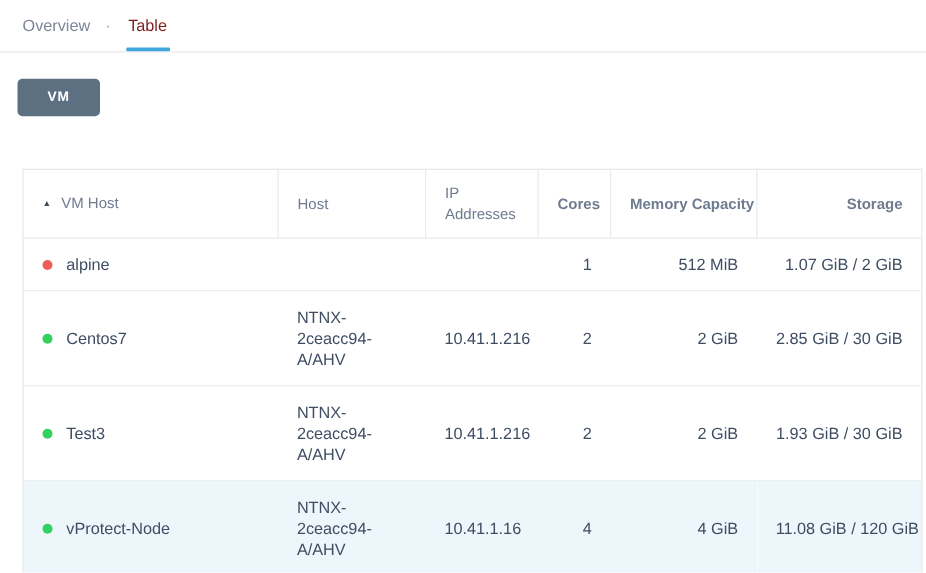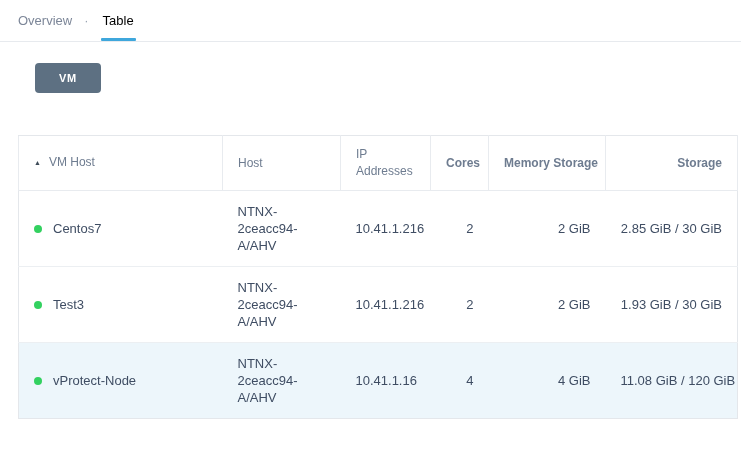--- a/index.html
+++ b/index.html
@@ -21,38 +21,38 @@
   }
   .tab {
     height: 100%;
     display: flex;
     align-items: center;
     position: relative;
     font-size: 13px;
     color: #7c8698;
     cursor: pointer;
   }
-  .tab.active { color: #000000; }
+  .tab.active { color: #7f1d1d; }
   .tab.active::after {
     content: "";
     position: absolute;
     left: -2px; right: -2px; bottom: 0;
     height: 3px;
     background: var(--accent, #3fa7dc);
     border-radius: 1px;
   }
   .tab-sep {
     color: #9aa4b2;
     font-size: 13px;
     margin: 0 14px 0 12px;
   }
   
   .vm-btn {
     display: inline-block;
-    margin: 21px 0 0 35px;
+    margin: 21px 0 0 14px;
     height: 30px;
     min-width: 55px;
     padding: 0 24px;
     background: var(--button-bg, #5d7082);
     color: #ffffff;
     font-family: "Liberation Sans", sans-serif;
     font-size: 11px;
     font-weight: bold;
     letter-spacing: 0.6px;
     border: none;
@@ -143,28 +143,41 @@
       <col class="c-storage">
   </colgroup>
   <thead>
     <tr>
       <th>
         <span class="sort-arrow">▲</span><span>VM Host</span>
       </th>
       <th>Host</th>
       <th>IP Addresses</th>
       <th class="num">Cores</th>
-      <th class="num">Memory Storage</th>
+      <th class="num">Memory Capacity</th>
       <th class="num">Storage</th>
     </tr>
   </thead>
   <tbody>
       <tr>
         <td>
           <div class="name-cell">
+            <span class="status-dot red"></span>
+            <span class="vm-name">alpine</span>
+          </div>
+        </td>
+        <td><span class="host-text"></span></td>
+        <td></td>
+        <td class="num">1</td>
+        <td class="num">512 MiB</td>
+        <td class="num">1.07 GiB / 2 GiB</td>
+      </tr>
+      <tr>
+        <td>
+          <div class="name-cell">
             <span class="status-dot green"></span>
             <span class="vm-name">Centos7</span>
           </div>
         </td>
         <td><span class="host-text">NTNX-2ceacc94-A/AHV</span></td>
         <td>10.41.1.216</td>
         <td class="num">2</td>
         <td class="num">2 GiB</td>
         <td class="num">2.85 GiB / 30 GiB</td>
       </tr>

